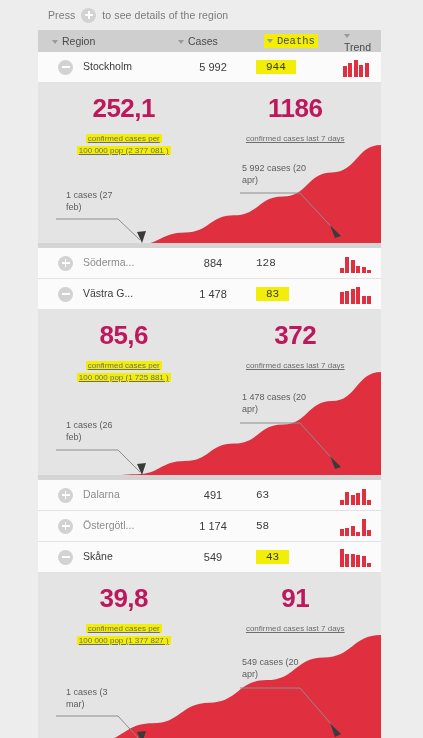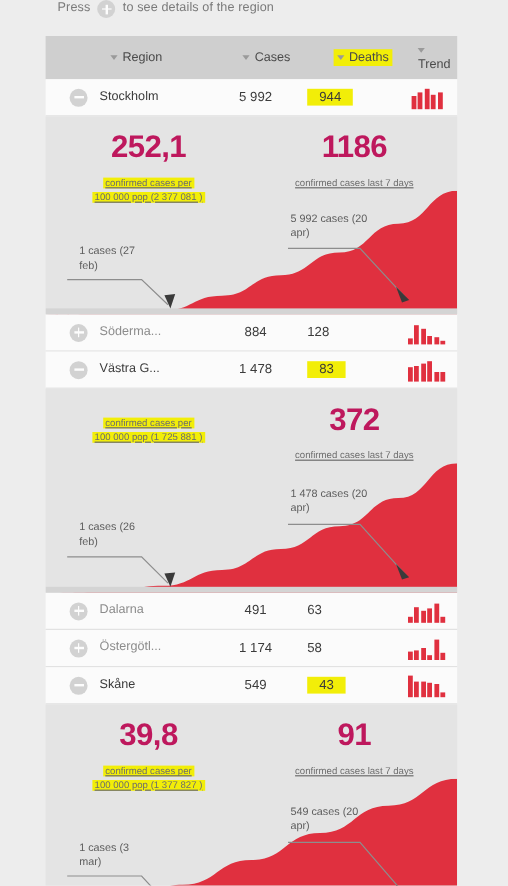--- a/index.html
+++ b/index.html
@@ -25,20 +25,21 @@
     left: 38px;
     top: 0;
     width: 343px;
     background: #ededed;
   }
 
   
   .hint-row {
     height: 30px;
     display: flex;
+    align-items: center;
     padding-left: 10px;
     background: #ededed;
     color: #7a7a7a;
     font-size: 10.5px;
     letter-spacing: .1px;
   }
   .hint-row .txt { white-space: nowrap; }
   .circle-btn {
     display: inline-block;
     width: 15px;
@@ -58,40 +59,39 @@
   .circle-btn::before {
     left: 3.5px; top: 6.8px; width: 8px; height: 1.6px;
   }
   .circle-btn::after {
     left: 6.7px; top: 3.6px; width: 1.6px; height: 8px;
   }
   .circle-btn.minus::after { display: none; }
 
   
   .thead {
-    height: 36px;
+    height: 22px;
     background: #cfcfcf;
     display: flex;
     align-items: center;
     font-size: 10.5px;
     color: #4a4a4a;
-    padding-left: 40px;
   }
   .caret {
     display: inline-block;
     width: 0; height: 0;
     border-left: 3.6px solid transparent;
     border-right: 3.6px solid transparent;
     border-top: 4px solid #9a9a9a;
     margin-right: 4px;
     vertical-align: middle;
   }
   .col-region { width: 132px; padding-left: 14px; box-sizing: border-box; }
   .col-cases  { width: 86px; text-align: right; box-sizing: border-box; }
-  .col-deaths { width: 78px; text-align: right; box-sizing: border-box; }
+  .col-deaths { width: 78px; text-align: right; box-sizing: border-box; font-family: Liberation Mono, monospace; }
   .col-trend  { width: 47px; text-align: right; padding-right: 4px; box-sizing: border-box; }
   .thead .col-cases, .thead .col-deaths, .thead .col-trend { text-align: left; }
   .thead .col-cases  { padding-left: 8px; }
   .thead .col-deaths { padding-left: 8px; }
   .thead .col-trend  { padding-left: 10px; }
   .hl { background: #f2ee08; padding: 1px 3px; }
   .hl-num { background: #f2ee08; padding: 1px 10px; }
 
   
   .row {
@@ -265,20 +265,21 @@
               <i style="height:15px"></i>
               <i style="height:17px"></i>
               <i style="height:8px"></i>
               <i style="height:8px"></i>
             </div>
           </div>
         </div>
         <div class="detail" style="height:170px">
           <div class="stats">
             <div class="stat">
+              <div class="big">85,6</div>
               <div class="sub"><span class="hl-s">confirmed cases per</span><br><span class="hl-s">100 000 pop (1 725 881 )</span></div>
             </div>
             <div class="stat">
               <div class="big">372</div>
               <div class="sub">confirmed cases last 7 days</div>
             </div>
           </div>
           <div class="chartbox" style="height:108px">
             <svg viewBox="0 0 343 108" preserveAspectRatio="none" style="position:absolute;left:0;top:0;width:100%;height:100%;z-index:2">
               <path d="M 0.0 108 L 0.0 107.9 C 24.5 107.9 24.5 107.3 49.0 107.3 C 73.5 107.3 73.5 102.2 98.0 102.2 C 122.5 102.2 122.5 89.0 147.0 89.0 C 171.5 89.0 171.5 71.5 196.0 71.5 C 220.5 71.5 220.5 52.5 245.0 52.5 C 269.5 52.5 269.5 29.1 294.0 29.1 C 318.5 29.1 318.5 0.0 343.0 0.0 L 343 108 Z" fill="#e0303f"></path>

